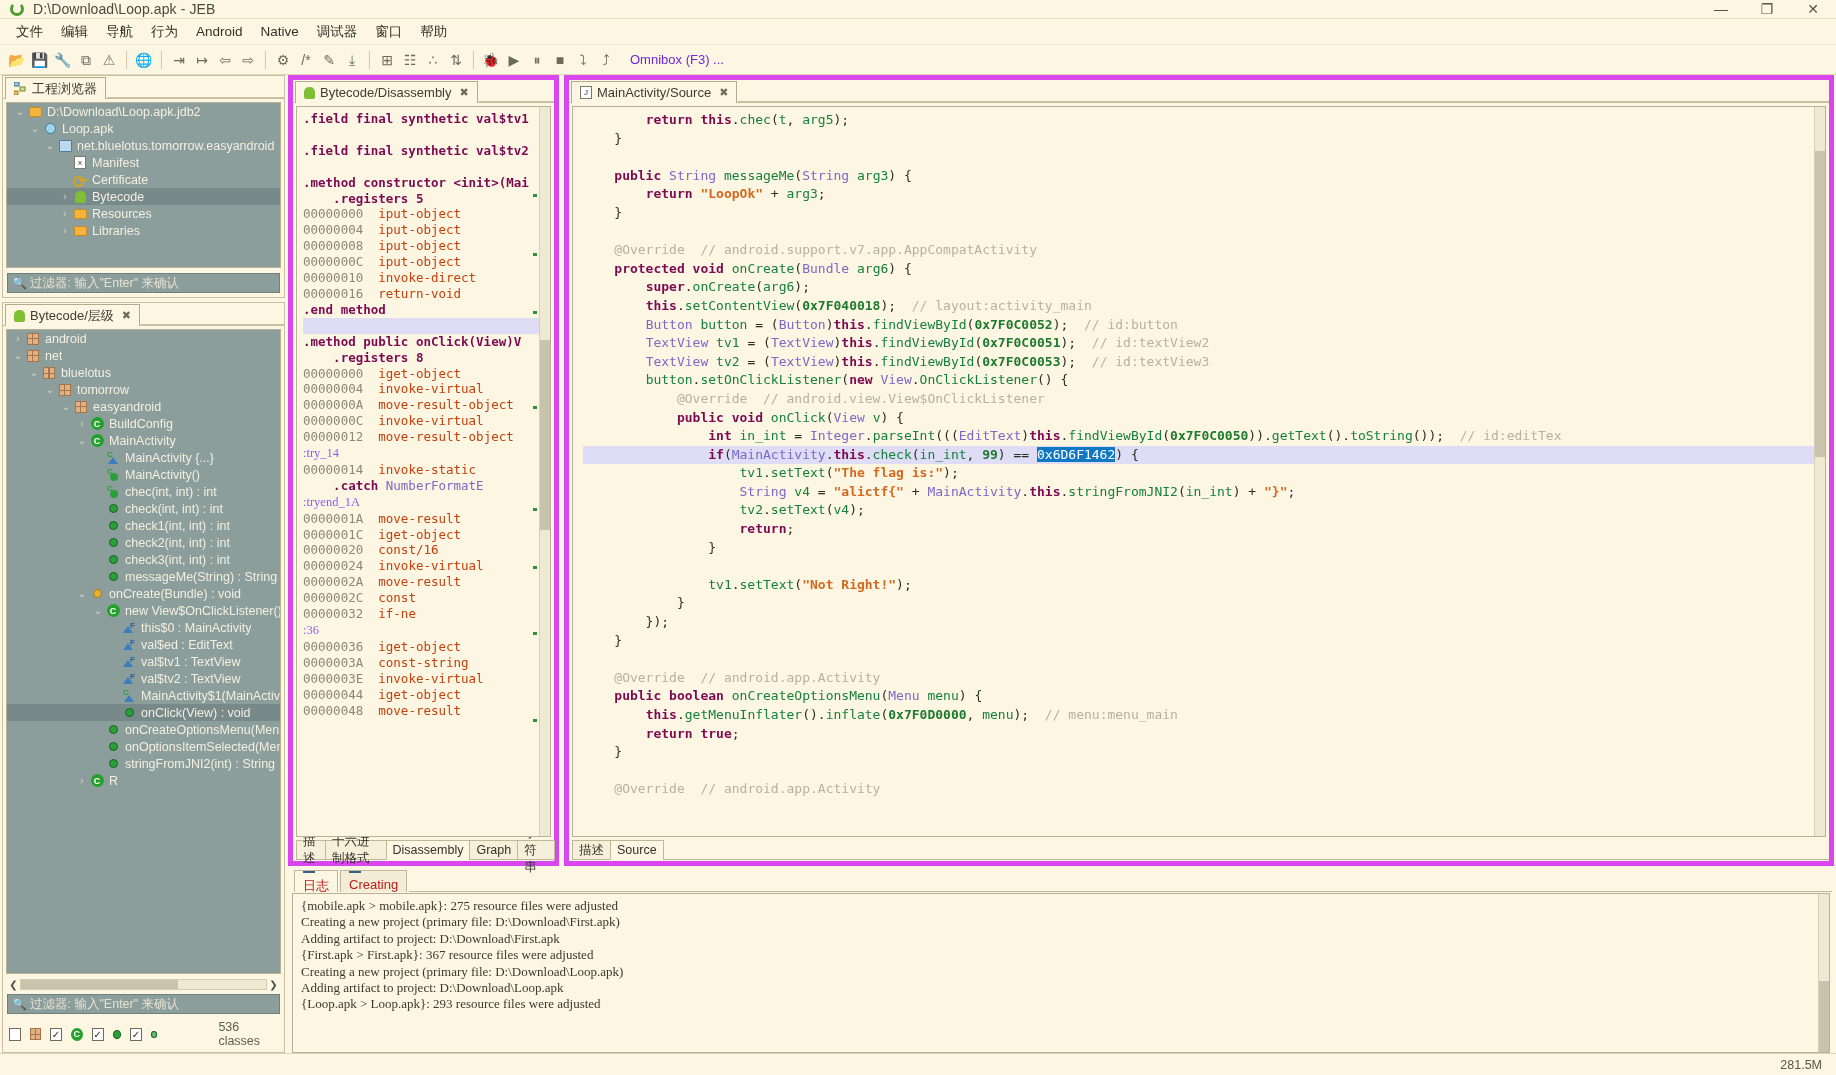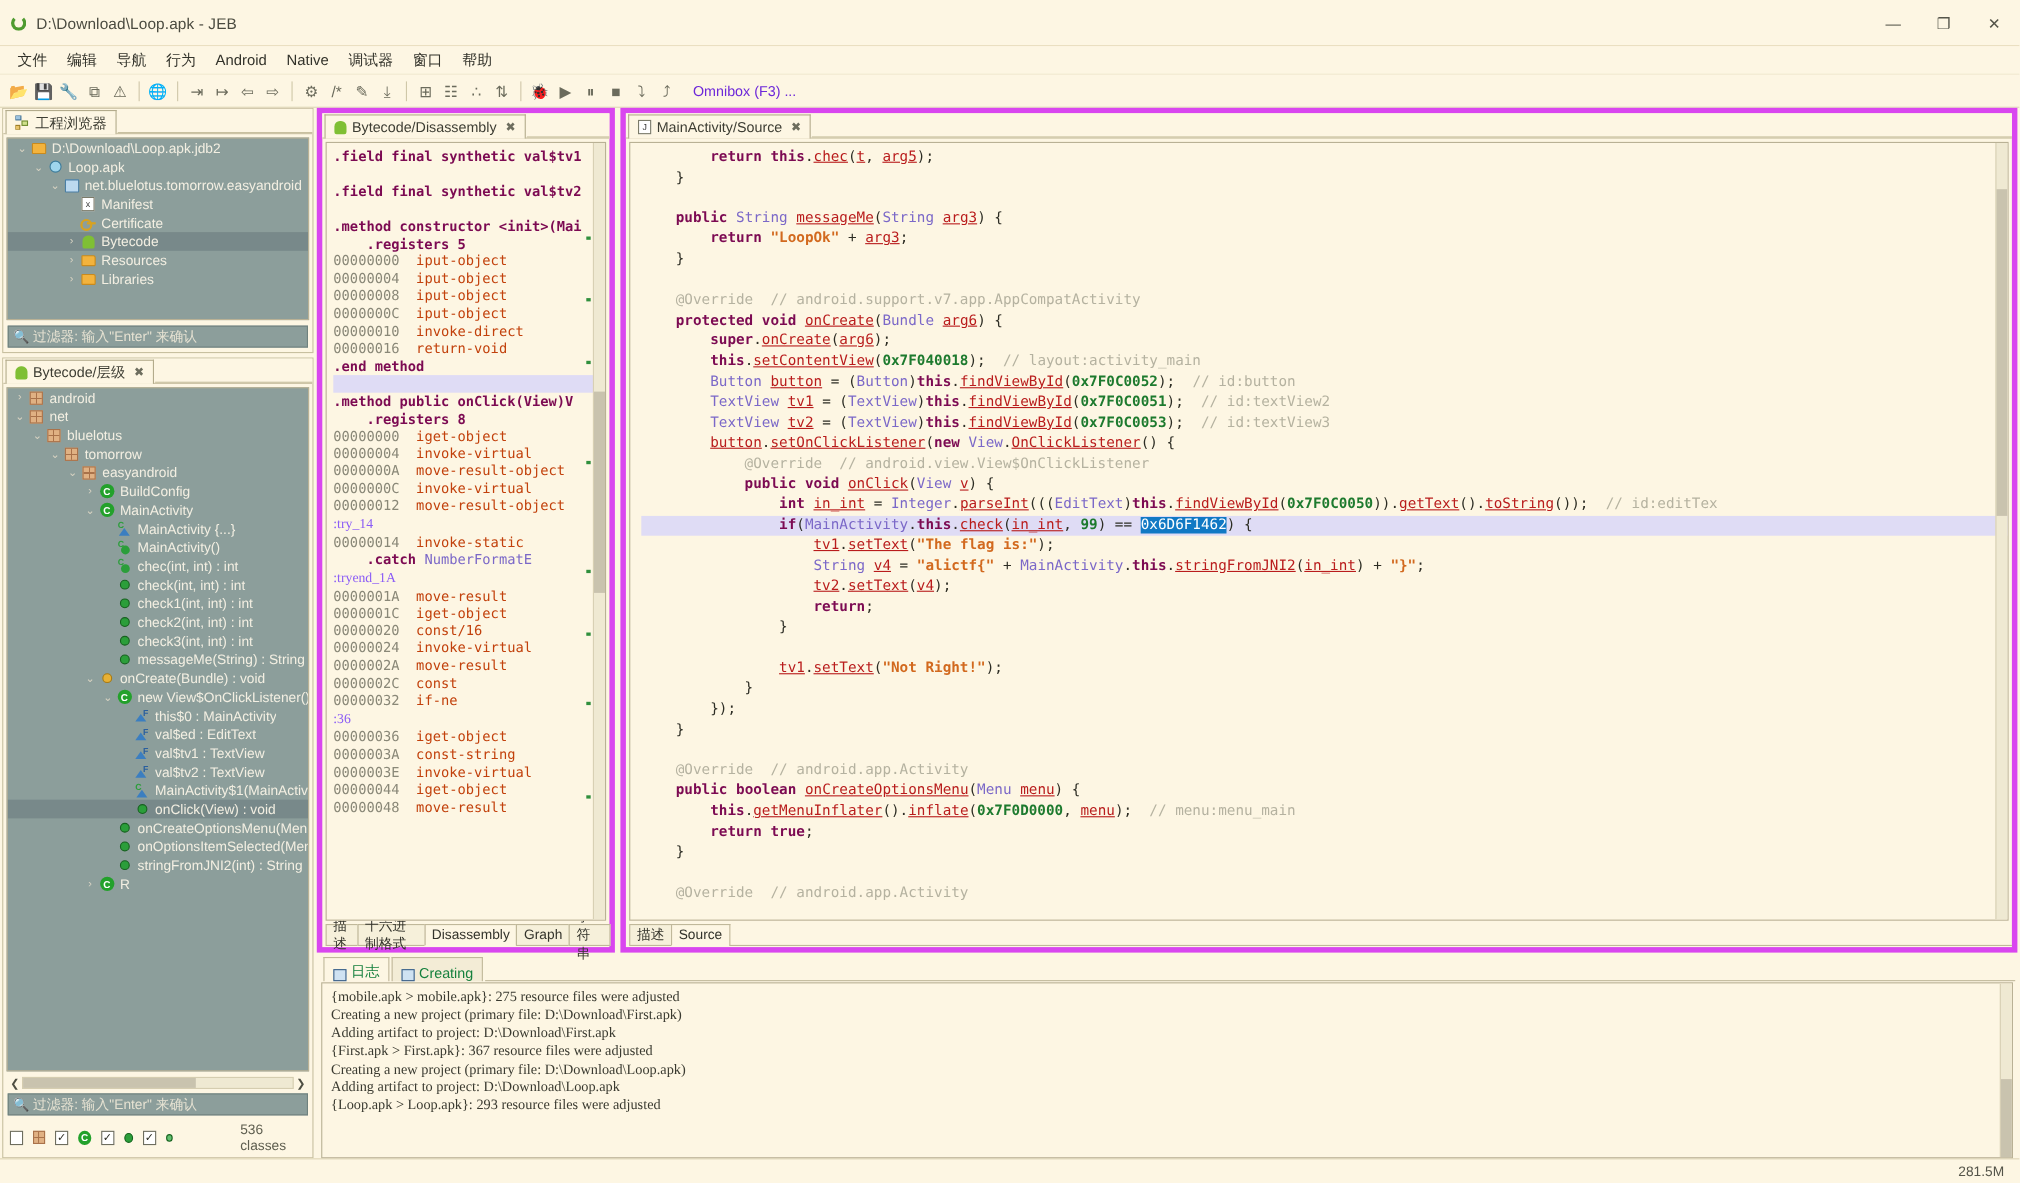--- a/index.html
+++ b/index.html
@@ -8,21 +8,21 @@
     overflow: hidden;
     background: #fdf6e3;
     font-family: "Liberation Sans", sans-serif;
     font-size: 13px;
     color: #3b3b32;
   }
   .app { width: 1836px; height: 1075px; display: flex; flex-direction: column; background: #fdf6e3; }
 
   
   .titlebar {
-    height: 42px; display: flex; align-items: center;
+    height: 19px; display: flex; align-items: center;
     background: #fdf6e3; border-bottom: 1px solid #e8ddbd;
     padding-left: 8px; flex: none;
   }
   .titlebar .app-icon {
     width: 18px; height: 18px; margin-right: 7px; position: relative; flex: none;
   }
   .titlebar .app-icon::before {
     content: ""; position: absolute; inset: 2px;
     border: 3px solid #4f9b2f; border-radius: 50%;
     border-top-color: transparent;
@@ -152,35 +152,35 @@
 
   
   .k  { color: #7c0a52; font-weight: bold; }
   .ty { color: #7b68c8; }                     
   .st { color: #d2691e; font-weight: bold; }  
   .cm { color: #b5b2a0; }                     
   .num{ color: #1d7a2e; font-weight: bold; }  
   .ad { color: #8a8878; }                     
   .lb { color: #8b5cf6; font-family: Liberation Serif, serif; }                     
   .op { color: #c2410c; }
-  .id { color: #b91c1c; text-decoration: underline; }
+  .id { color: #15803d; }
   .hl { background: #dfdcf5; display:block; }
   .selhex { background: #1179c4; color:#fff; }
 
   
   .vscroll { position:absolute; right:0; top:0; bottom:0; width:11px; background:#efe9d2; border-left:1px solid #d8d0b4; }
   .vscroll .vthumb { position:absolute; left:0; right:0; background:#c9c3ae; }
   .marks { position:absolute; right:12px; top:0; bottom:0; width:5px; }
   .marks i { position:absolute; left:0; width:4px; height:3px; background:#2f8f3c; display:block; }
 
   
   .console { height: 183px; flex: none; display: flex; flex-direction: column; margin: 4px 2px 0 2px;}
   .consoletabs { display:flex; height:23px; padding-left:4px; flex:none; }
-  .ctab { display:flex; align-items:flex-end; gap:4px; height:22px; padding:0 8px; font-size:13px;
-          border:1px solid #c0b89a; border-bottom:none; background:#f3ecd6; color:#15803d; margin-right:2px;}
+  .ctab { display:flex; align-items:flex-start; gap:4px; height:22px; padding:0 8px; font-size:13px;
+          border:1px solid #c0b89a; border-bottom:none; background:#f3ecd6; color:#b91c1c; margin-right:2px;flex-direction:column;}
   .ctab.active { background:#fdf6e3; }
   .ctabfill { flex:1 1 auto; border-bottom:1px solid #c0b89a; height:22px; }
   .consolebody { flex:1 1 auto; border:1px solid #b9b195; background:#fdf6e3; margin:0 2px;
                  font-family:Liberation Serif, serif; font-size:13px; line-height:16.4px;
                  padding:4px 0 0 8px; color:#3a3a30; overflow:hidden; position:relative; white-space:pre;}
 
   
   .statusbar { height: 22px; flex:none; display:flex; align-items:center; background:#fdf6e3;
                border-top:1px solid #ddd4b3; font-size:12.5px; color:#55554a; }
   .statusbar .spacer { flex:1 1 auto; }

